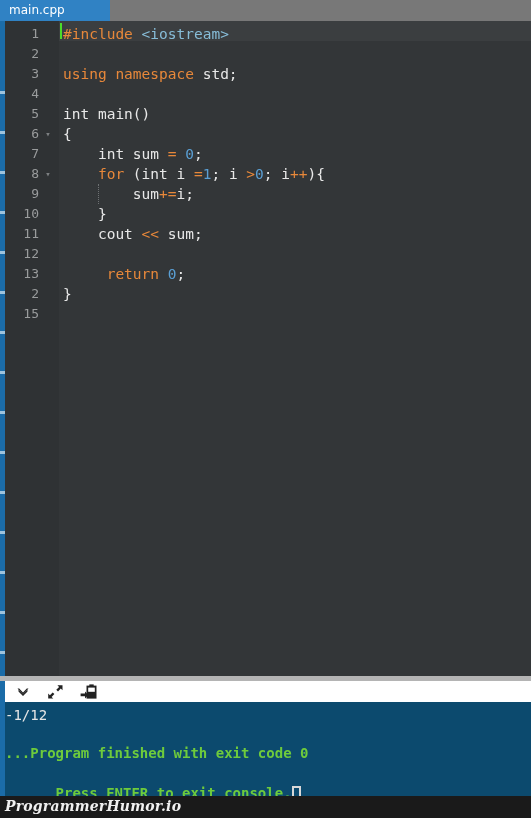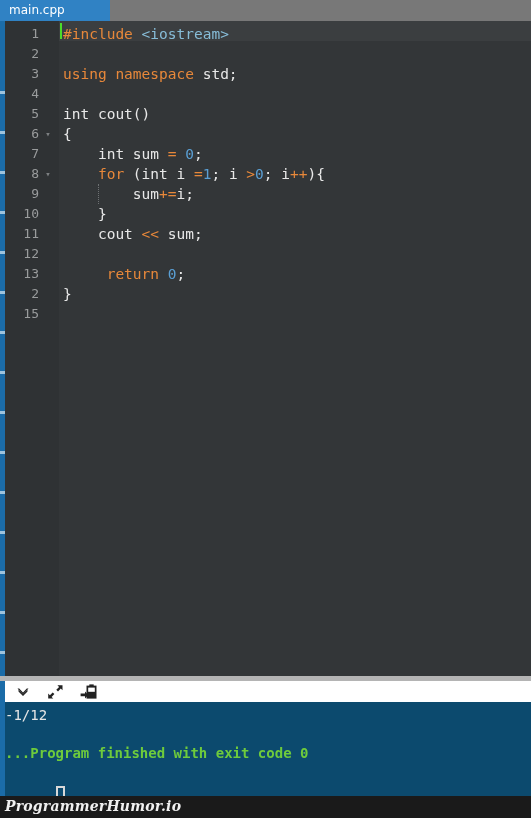--- a/index.html
+++ b/index.html
@@ -203,21 +203,21 @@
         <div class="lnum" style="top: 263px;">2</div>
         <div class="lnum" style="top: 283px;">15</div>
       </div>
     <div class="codearea" id="codearea">
       <div class="linehl"></div>
       <div class="cursor-bar"></div>
     <div class="codeline" style="top: 3px;"><span class="k">#include</span><span class="p"> </span><span class="s">&lt;iostream&gt;</span></div>
         <div class="codeline" style="top: 23px;"></div>
         <div class="codeline" style="top: 43px;"><span class="k">using namespace</span><span class="p"> std;</span></div>
         <div class="codeline" style="top: 63px;"></div>
-        <div class="codeline" style="top: 83px;"><span class="p">int cout()</span></div>
+        <div class="codeline" style="top: 83px;"><span class="p">int main()</span></div>
         <div class="codeline" style="top: 103px;"><span class="p">{</span></div>
         <div class="codeline" style="top: 123px; text-align: center;"><span class="p">    int sum </span><span class="k">=</span><span class="p"> </span><span class="n">0</span><span class="p">;</span></div>
         <div class="codeline" style="top: 143px;"><span class="p">    </span><span class="k">for</span><span class="p"> (int i </span><span class="k">=</span><span class="n">1</span><span class="p">; i </span><span class="k">&gt;</span><span class="n">0</span><span class="p">; i</span><span class="k">++</span><span class="p">){</span></div>
         <div class="codeline" style="top: 163px;"><span class="p">        sum</span><span class="k">+=</span><span class="p">i;</span></div>
         <div class="indent-guide" style="top: 163px; left: 38.8px;"></div>
         <div class="codeline" style="top: 183px;"><span class="p">    }</span></div>
         <div class="codeline" style="top: 203px;"><span class="p">    cout </span><span class="k">&lt;&lt;</span><span class="p"> sum;</span></div>
         <div class="codeline" style="top: 223px;"></div>
         <div class="codeline" style="top: 243px;"><span class="p">     </span><span class="k">return</span><span class="p"> </span><span class="n">0</span><span class="p">;</span></div>
         <div class="codeline" style="top: 263px;"><span class="p">}</span></div>
@@ -252,21 +252,21 @@
         <path d="M0.6 9.6 L5.0 9.6 L5.0 7.4 L8.4 10.9 L5.0 14.4 L5.0 12.2 L0.6 12.2 Z" fill="#222"></path>
       </svg>
     </div>
   </div>
 
   <div class="console">
     <div class="railtick"></div>
     <div class="cline status" style="top:3px;">-1/12</div>
     <div class="cline out" style="top:41px;">...Program finished with exit code 0</div>
     <div class="cline out" style="top:61px;">
-      <span class="block-cursor"></span>
+      <span>Press ENTER to exit console.</span><span class="block-cursor"></span>
     </div>
   </div>
 
   <div class="watermark">
     <div class="railtick"></div>
     <div class="wm-text">ProgrammerHumor.io</div>
   </div>
 
 </div>
 

